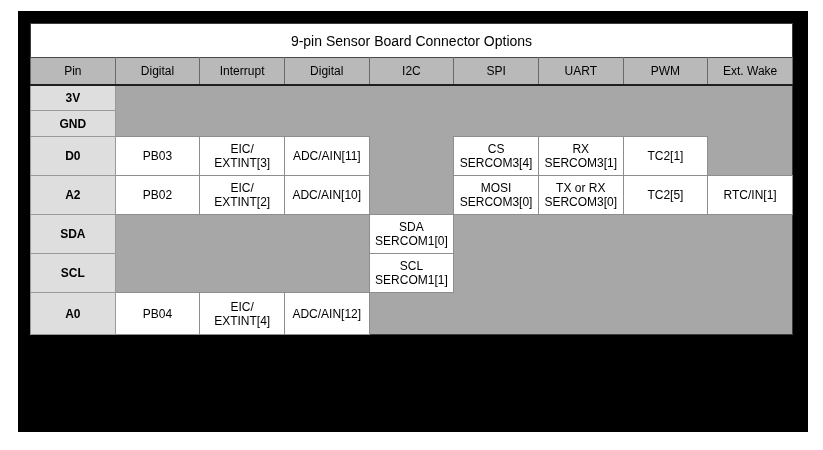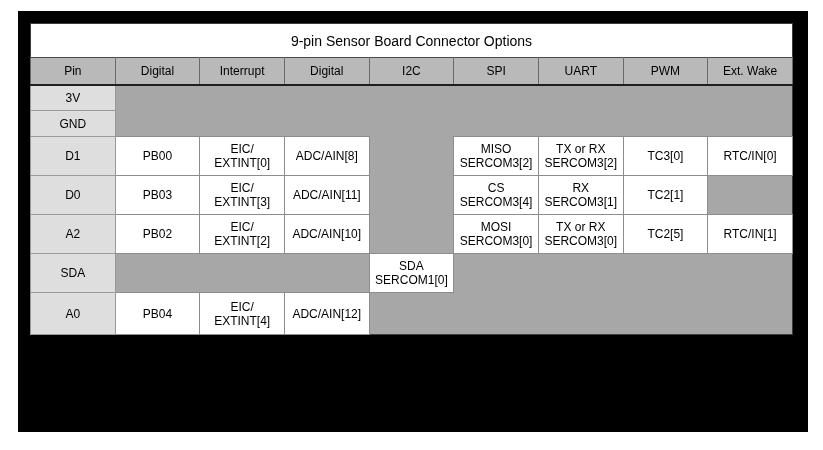--- a/index.html
+++ b/index.html
@@ -50,21 +50,21 @@
   }
   th.hdr {
     background: var(--header_bg, #b9b9b9);
     font-weight: 400;
     border: 1px solid #6a6a6a;
     border-top: 1px solid #4a4a4a;
     border-bottom: 2px solid var(--header_line, #1f1f1f);
   }
   th.pin {
     background: var(--pin_bg, #dedede);
-    font-weight: 400;
+    font-weight: 700;
     border: 1px solid #9a9a9a;
   }
   td.filled {
     background: var(--cell_bg, #ffffff);
     border: 1px solid var(--grid_line, #8d8d8d);
     white-space: pre-line;
     line-height: 14px;
   }
   td.empty {
     background: var(--empty_bg, #a7a7a7);
@@ -120,34 +120,20 @@
         <td class="empty"></td>
         <td class="empty"></td>
         <td class="empty"></td>
         <td class="empty"></td>
         <td class="empty"></td>
         <td class="empty"></td>
         <td class="empty"></td>
         <td class="empty"></td>
       </tr>
 
-      <tr class="r-lg">
-        <th class="pin">D1</th>
-        <td class="filled">PB00</td>
-        <td class="filled">EIC/
-EXTINT[0]</td>
-        <td class="filled">ADC/AIN[8]</td>
-        <td class="empty"></td>
-        <td class="filled">MISO
-SERCOM3[2]</td>
-        <td class="filled">TX or RX
-SERCOM3[2]</td>
-        <td class="filled">TC3[0]</td>
-        <td class="filled">RTC/IN[0]</td>
-      </tr>
 
       <tr class="r-lg">
         <th class="pin">D0</th>
         <td class="filled">PB03</td>
         <td class="filled">EIC/
 EXTINT[3]</td>
         <td class="filled">ADC/AIN[11]</td>
         <td class="empty"></td>
         <td class="filled">CS
 SERCOM3[4]</td>
@@ -179,20 +165,32 @@
         <td class="empty"></td>
         <td class="empty"></td>
         <td class="filled">SDA
 SERCOM1[0]</td>
         <td class="empty"></td>
         <td class="empty"></td>
         <td class="empty"></td>
         <td class="empty"></td>
       </tr>
 
+      <tr class="r-lg">
+        <th class="pin">SCL</th>
+        <td class="empty"></td>
+        <td class="empty"></td>
+        <td class="empty"></td>
+        <td class="filled">SCL
+SERCOM1[1]</td>
+        <td class="empty"></td>
+        <td class="empty"></td>
+        <td class="empty"></td>
+        <td class="empty"></td>
+      </tr>
 
       <tr class="r-xl">
         <th class="pin">A0</th>
         <td class="filled">PB04</td>
         <td class="filled">EIC/
 EXTINT[4]</td>
         <td class="filled">ADC/AIN[12]</td>
         <td class="empty"></td>
         <td class="empty"></td>
         <td class="empty"></td>

